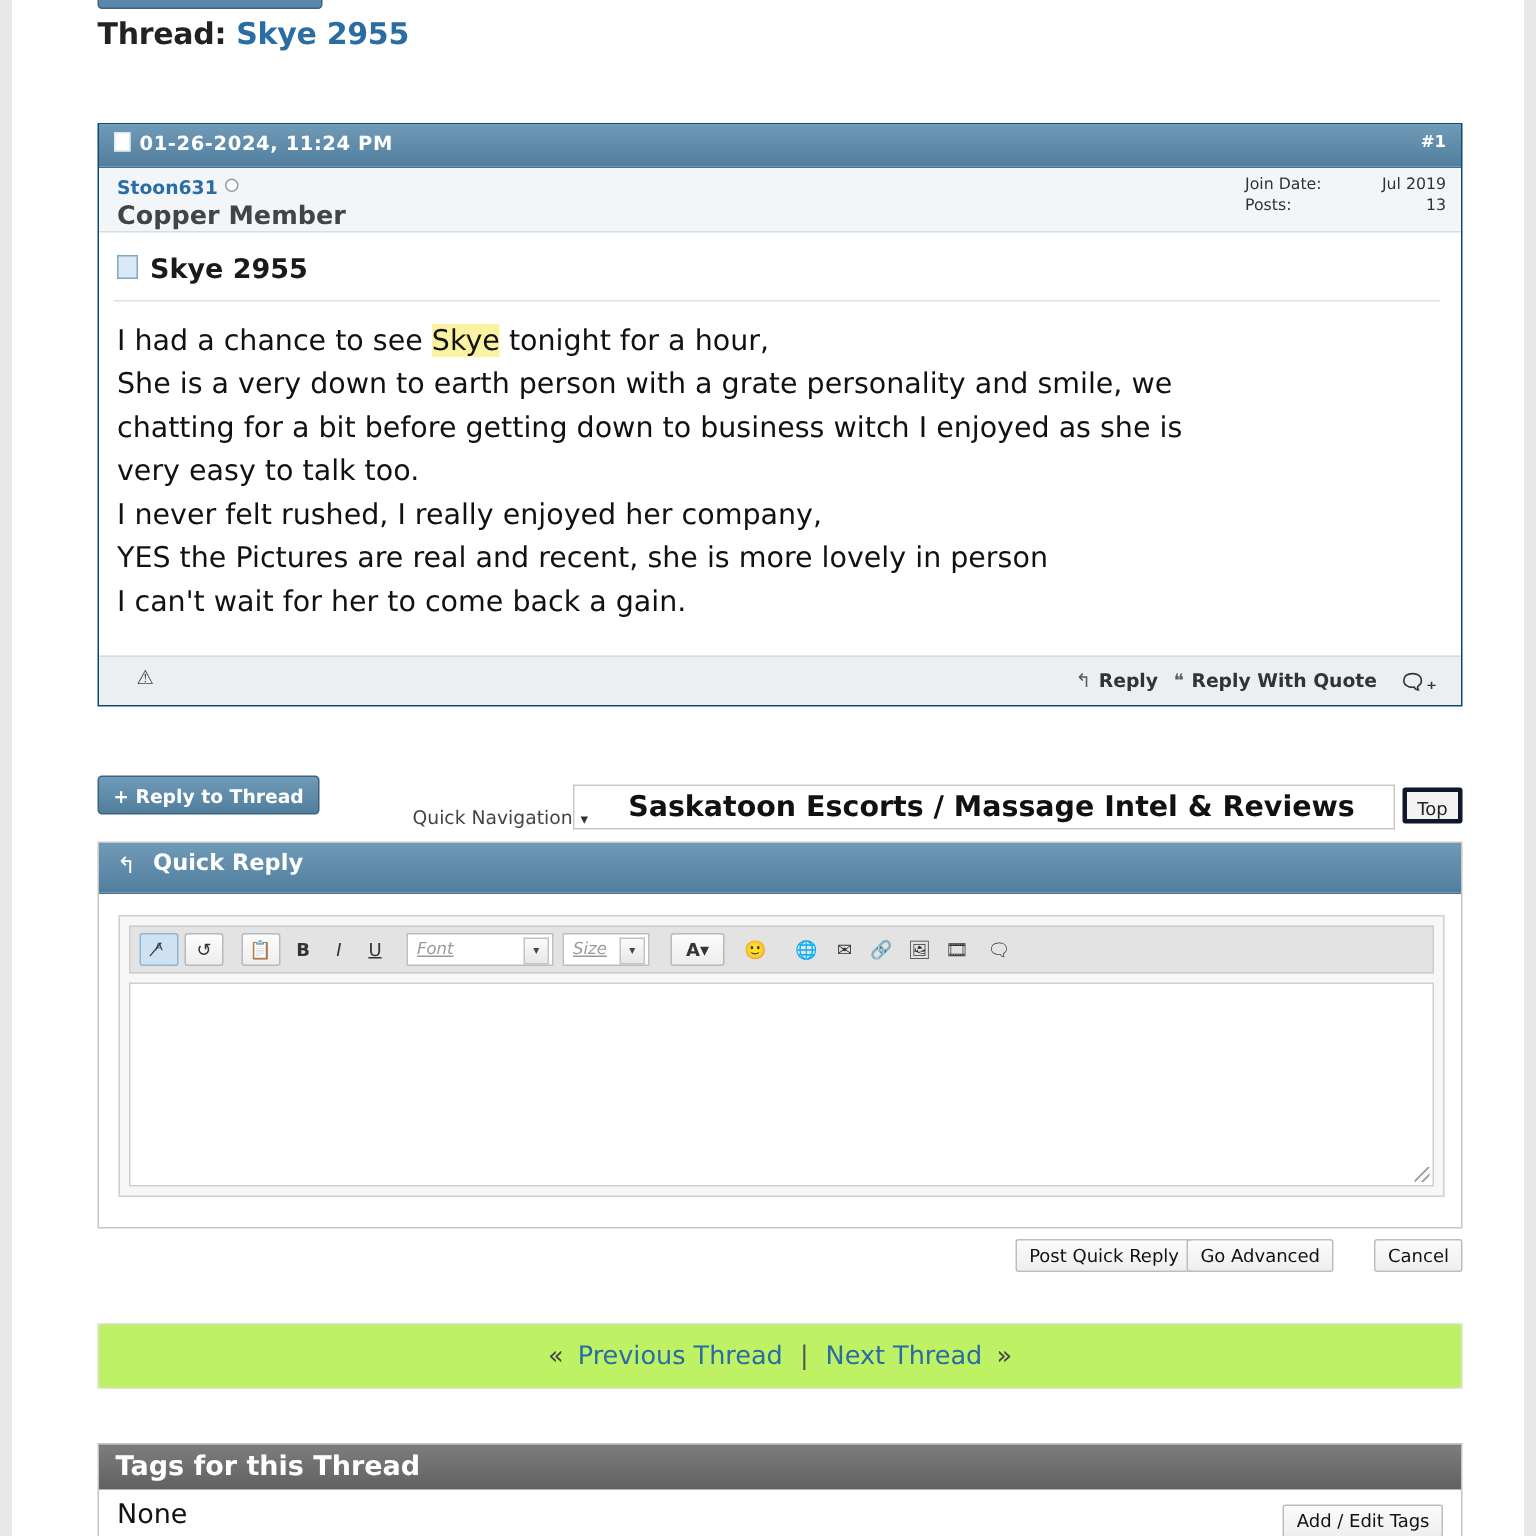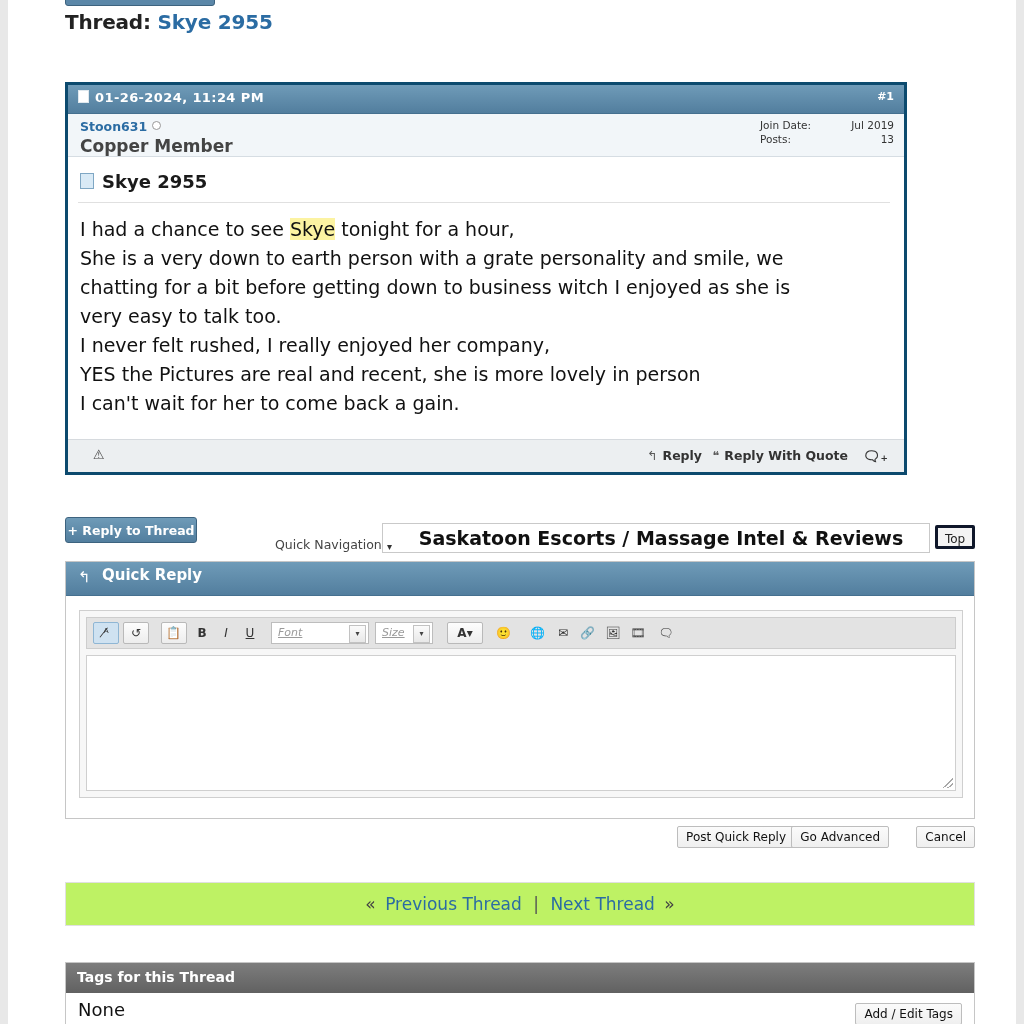--- a/index.html
+++ b/index.html
@@ -77,22 +77,22 @@
   }
   .tool-1 { right: 238px; }
   .tool-2 { right: 126px; }
   .tool-3 { right: 18px; }
 
   
   .post {
     position: absolute;
     left: 57px;
     top: 82px;
-    width: 842px;
-    border: 3px solid #0c4a6e;
+    width: 910px;
+    border: 1px solid #0c4a6e;
     box-sizing: border-box;
     background: #fff;
   }
   .post-head {
     position: relative;
     height: 28px;
     background: #5f8aa8;
     background: linear-gradient(#6f9bb8, #527e9e);
     color: #ffffff;
     border-bottom: 1px solid #45708f;
@@ -230,21 +230,21 @@
     position: absolute;
     left: 57px;
     top: 514px;
     width: 910px;
     height: 34px;
   }
   .reply-thread-btn {
     position: absolute;
     left: 0;
     top: 3px;
-    width: 132px;
+    width: 148px;
     height: 26px;
     background: linear-gradient(#6f9bb8, #527e9e);
     border: 1px solid #3d637f;
     border-radius: 3px;
     color: #fff;
     font-size: 12.5px;
     font-weight: bold;
     line-height: 26px;
     text-align: center;
     box-sizing: border-box;
@@ -469,21 +469,21 @@
     border: 1px solid #c6c6c6;
     border-bottom: none;
     box-sizing: border-box;
     background: #fff;
   }
   .tags-head {
     position: relative;
     height: 30px;
     background: linear-gradient(#7d7d7d, #616161);
     color: #fff;
-    font-size: 14px;
+    font-size: 18px;
     font-weight: bold;
     line-height: 29px;
     padding-left: 11px;
   }
   .tags-body {
     position: relative;
     height: 20px;
     font-size: 18px;
     color: #111;
     line-height: 34px;

